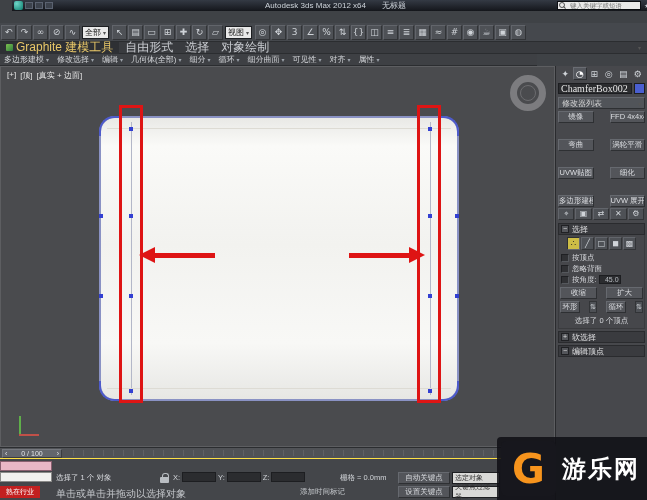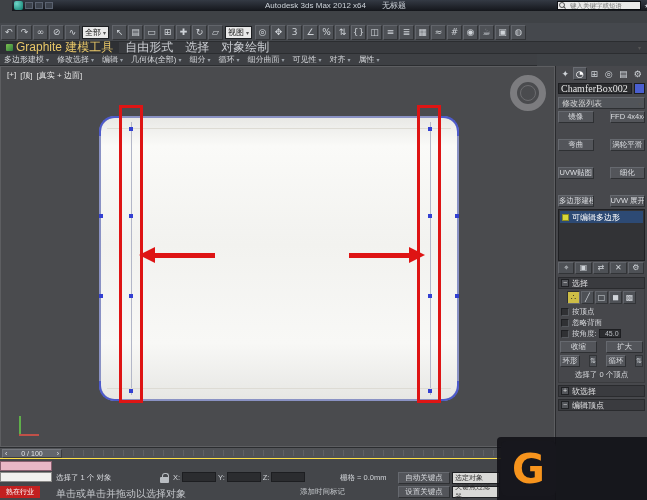--- a/index.html
+++ b/index.html
@@ -359,26 +359,20 @@
     <div class="pgrid">
       <div class="pbtn">镜像</div>
       <div class="pbtn">FFD 4x4x4</div>
       <div class="pbtn">弯曲</div>
       <div class="pbtn">涡轮平滑</div>
       <div class="pbtn">UVW贴图</div>
       <div class="pbtn">细化</div>
       <div class="pbtn">多边形建模</div>
       <div class="pbtn">UVW 展开</div>
     </div>
-    <div class="stack">
-      <div class="stackrow sel">
-        <span class="stackicon"></span>
-        <span>可编辑多边形</span>
-      </div>
-    </div>
     <div class="stools">
       <div class="stool">⌖</div>
       <div class="stool">▣</div>
       <div class="stool">⇄</div>
       <div class="stool">✕</div>
       <div class="stool">⚙</div>
     </div>
 
     <div class="rhead">
       <span class="pm">−</span>
@@ -462,15 +456,16 @@
       </div>
     <div class="keycombo" style="left:452px;top:27px;">
         <span>关键点过滤器...</span>
       </div>
   </div>
 
   <div id="watermark">
     <div class="wmtile">
       <span class="wmG">G</span>
     </div>
+    <span class="wmtext">游乐网</span>
   </div>
 
 </div>
 
 </body></html>

